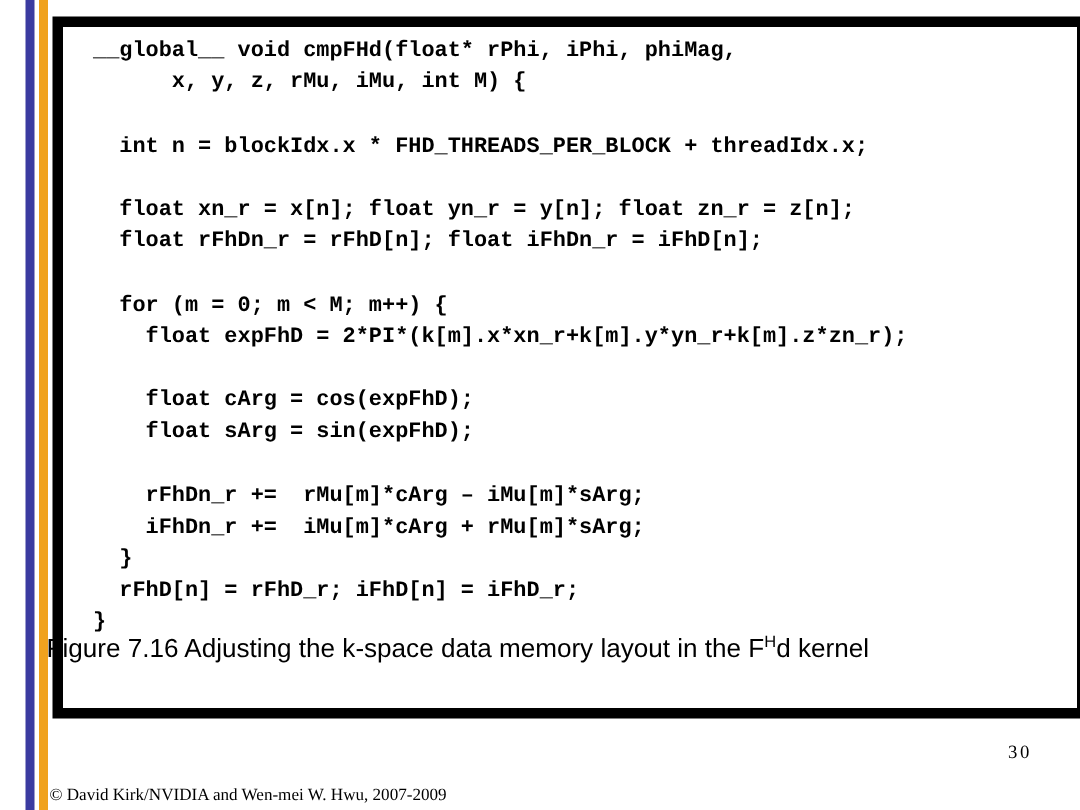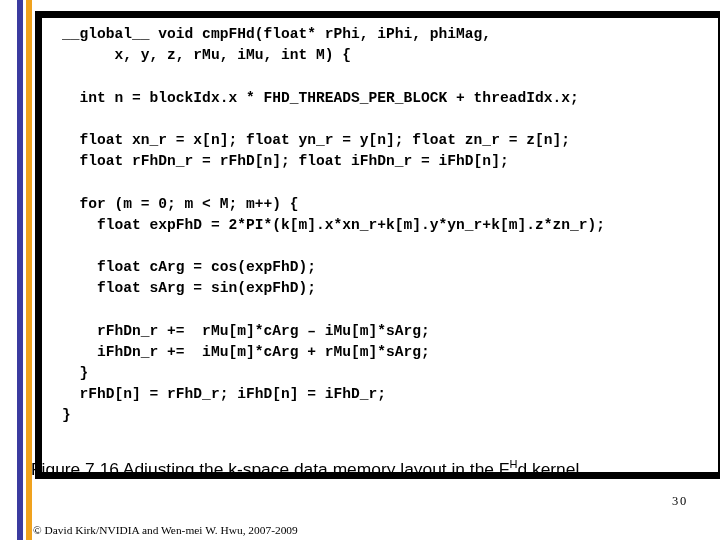--- a/index.html
+++ b/index.html
@@ -59,21 +59,21 @@
   .code-line {
     white-space: pre;
     height: 21.2px;
   }
   .code-line.blank { height: 21.2px; }
 
   
   #figure-caption {
     position: absolute;
     left: 31px;
-    top: 459px;
+    top: 422px;
     font-family: "Liberation Sans", sans-serif;
     font-size: 17.4px;
     color: #000000;
     white-space: pre;
   }
   #figure-caption sup {
     font-size: 11px;
     vertical-align: super;
     line-height: 0;
   }

